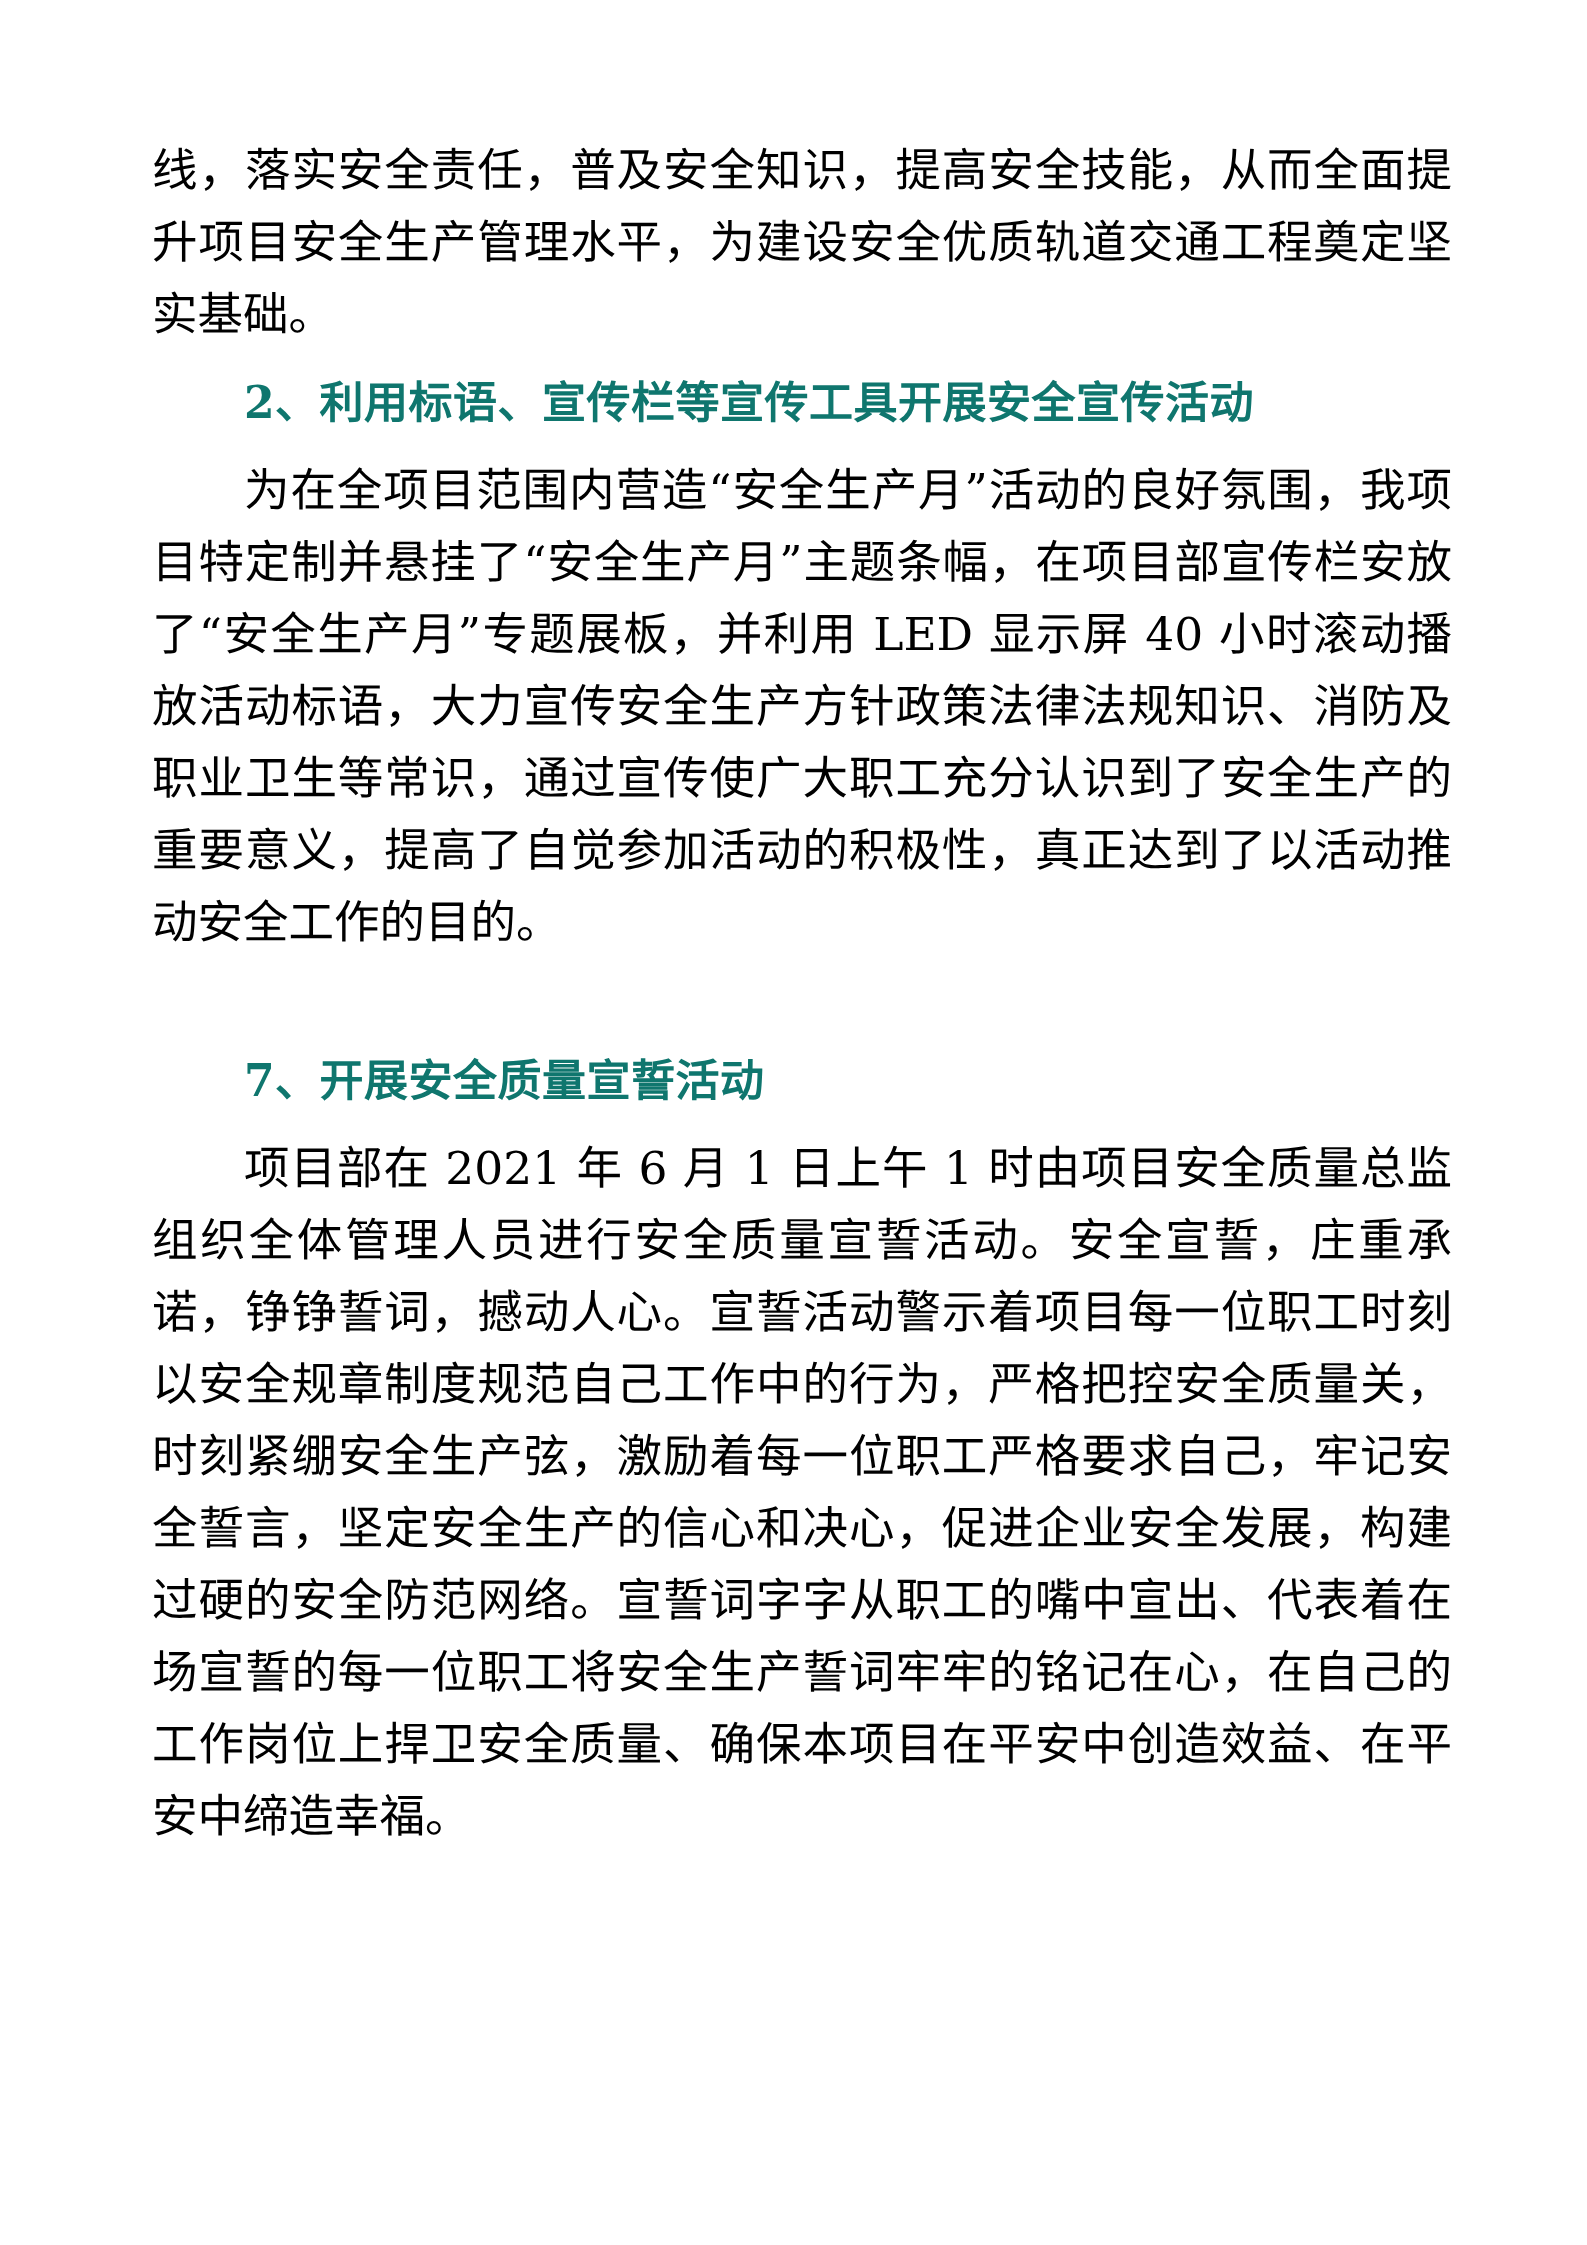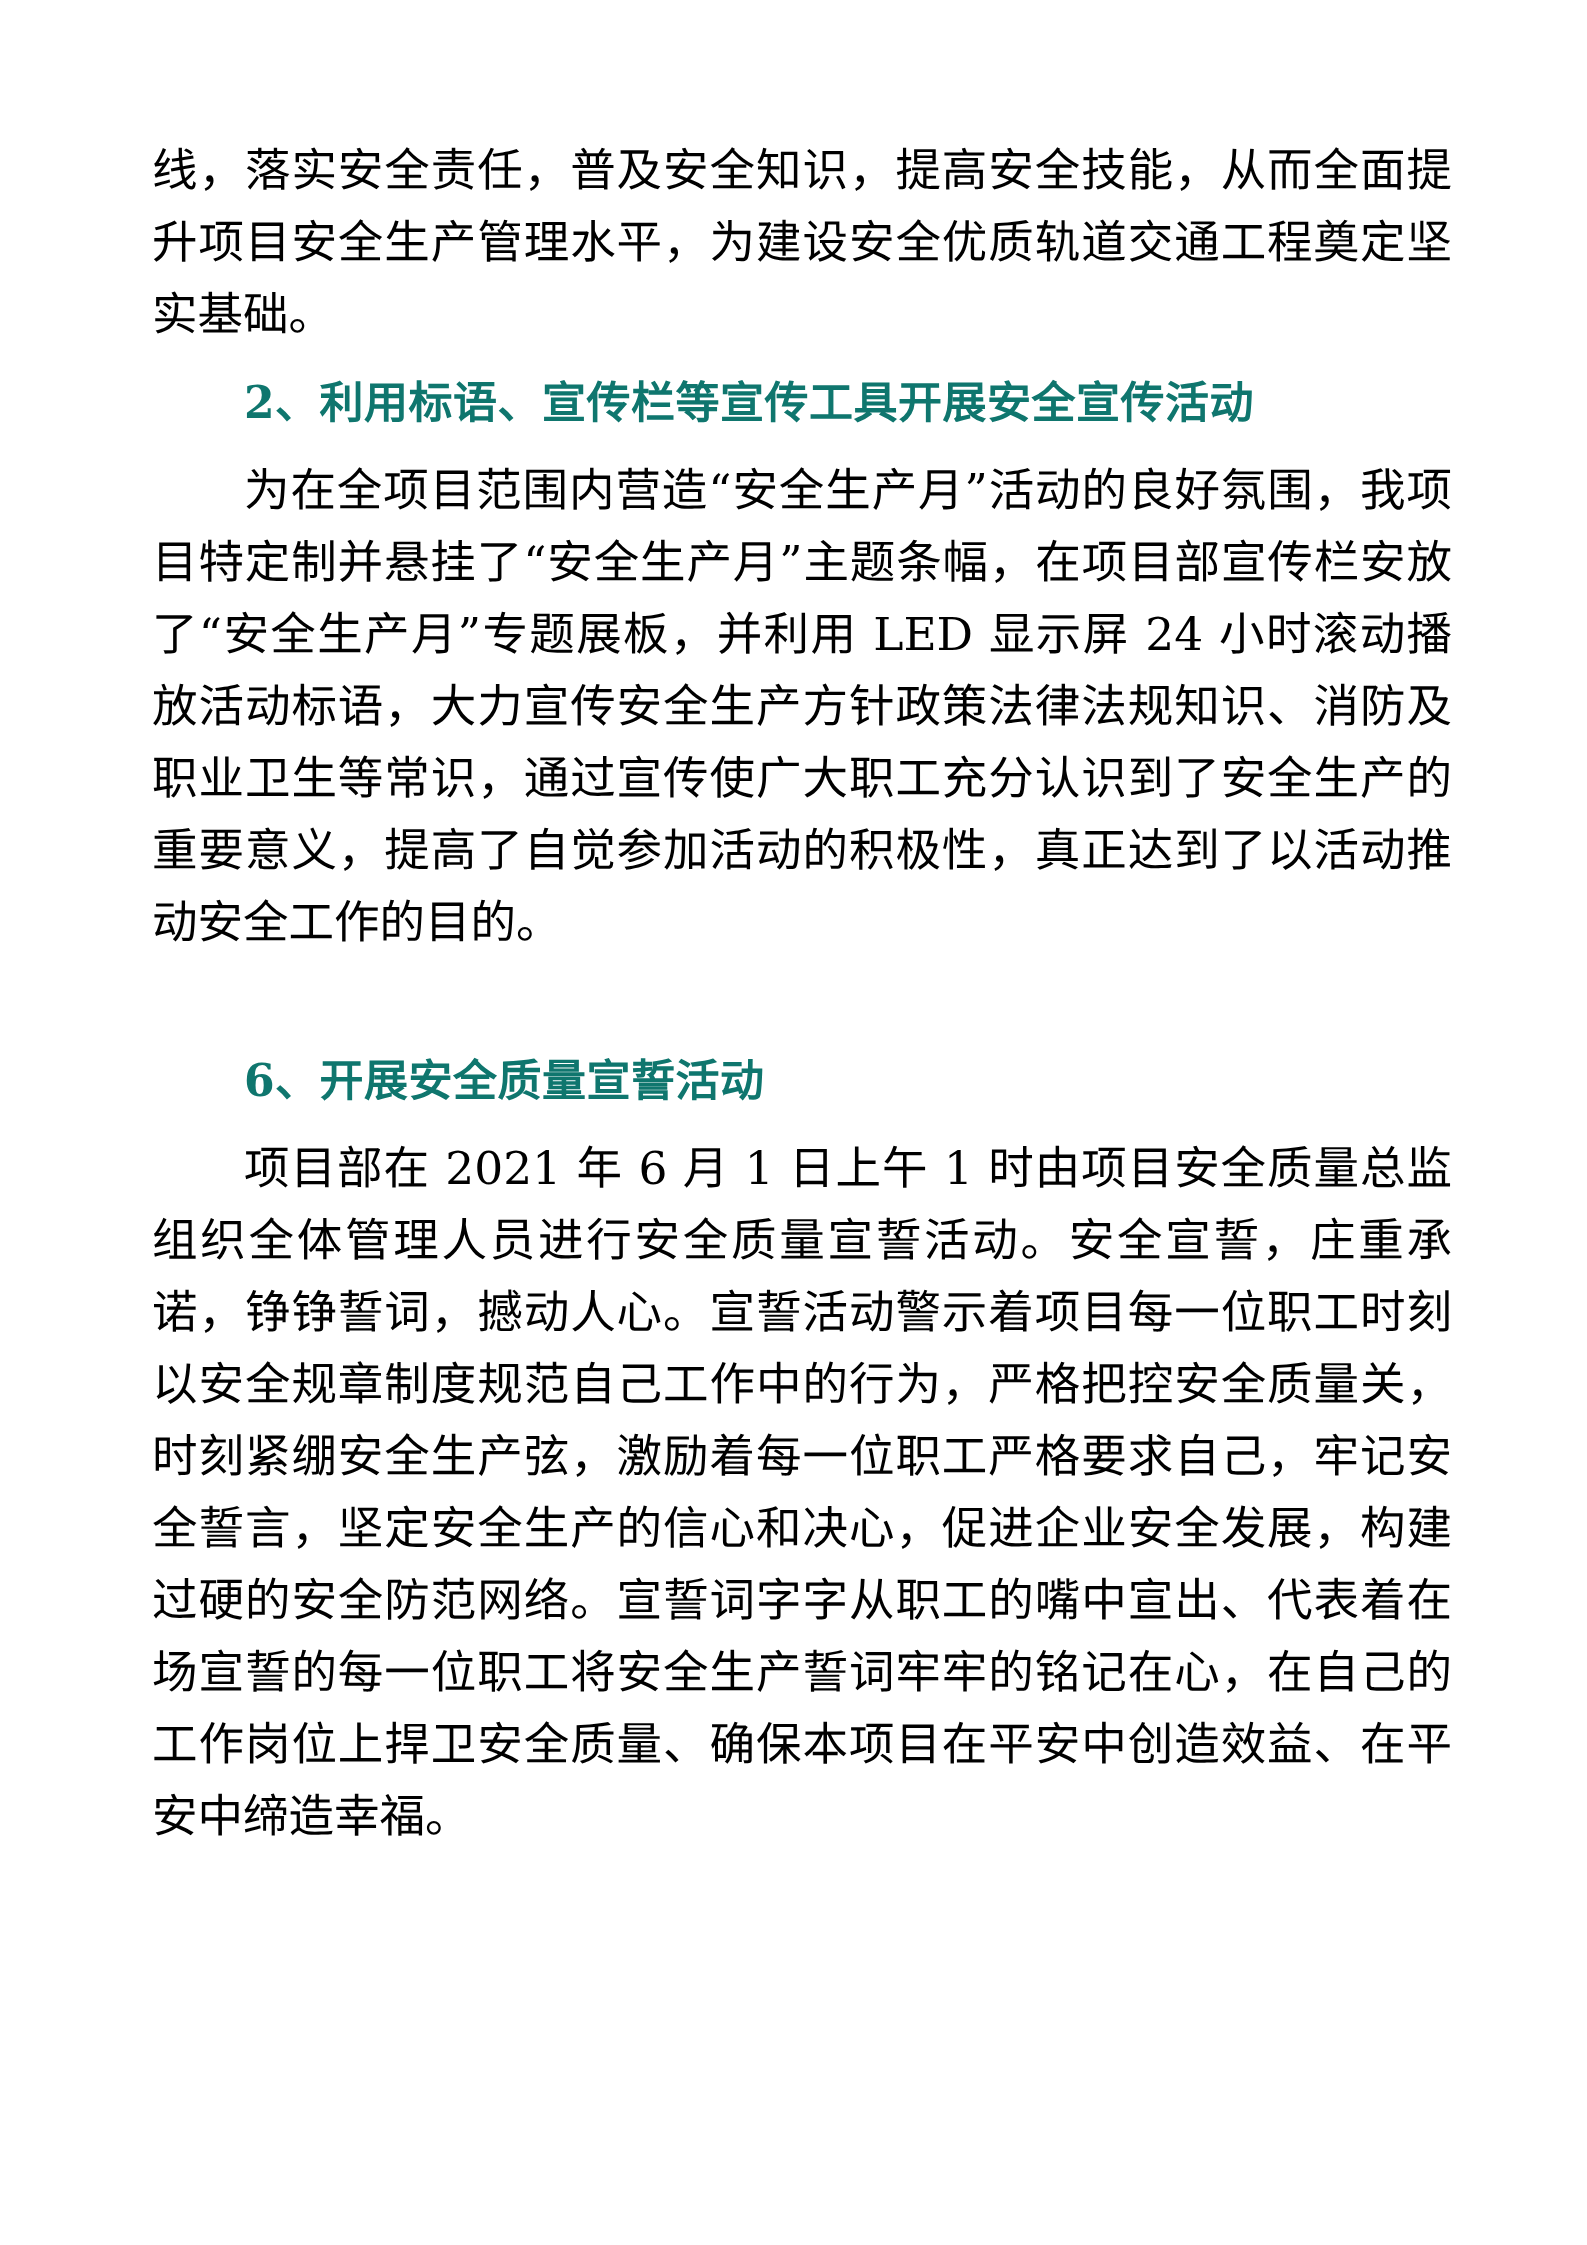--- a/index.html
+++ b/index.html
@@ -58,24 +58,24 @@
   <div class="page-body">
 
     <p class="para">线，落实安全责任，普及安全知识，提高安全技能，从而全面提升项目安全生产管理水平，为建设安全优质轨道交通工程奠定坚实基础。</p>
 
     <div class="gap-small"></div>
 
     <h2 class="heading">2、利用标语、宣传栏等宣传工具开展安全宣传活动</h2>
 
     <div class="gap-small"></div>
 
-    <p class="para indent">为在全项目范围内营造“安全生产月”活动的良好氛围，我项目特定制并悬挂了“安全生产月”主题条幅，在项目部宣传栏安放了“安全生产月”专题展板，并利用 LED 显示屏 24 小时滚动播放活动标语，大力宣传安全生产方针政策法律法规知识、消防及职业卫生等常识，通过宣传使广大职工充分认识到了安全生产的重要意义，提高了自觉参加活动的积极性，真正达到了以活动推动安全工作的目的。</p>
+    <p class="para indent">为在全项目范围内营造“安全生产月”活动的良好氛围，我项目特定制并悬挂了“安全生产月”主题条幅，在项目部宣传栏安放了“安全生产月”专题展板，并利用 LED 显示屏 40 小时滚动播放活动标语，大力宣传安全生产方针政策法律法规知识、消防及职业卫生等常识，通过宣传使广大职工充分认识到了安全生产的重要意义，提高了自觉参加活动的积极性，真正达到了以活动推动安全工作的目的。</p>
 
     <div class="gap-large"></div>
 
-    <h2 class="heading">6、开展安全质量宣誓活动</h2>
+    <h2 class="heading">7、开展安全质量宣誓活动</h2>
 
     <div class="gap-small"></div>
 
     <p class="para indent">项目部在 2021 年 6 月 1 日上午 1 时由项目安全质量总监组织全体管理人员进行安全质量宣誓活动。安全宣誓，庄重承诺，铮铮誓词，撼动人心。宣誓活动警示着项目每一位职工时刻以安全规章制度规范自己工作中的行为，严格把控安全质量关，时刻紧绷安全生产弦，激励着每一位职工严格要求自己，牢记安全誓言，坚定安全生产的信心和决心，促进企业安全发展，构建过硬的安全防范网络。宣誓词字字从职工的嘴中宣出、代表着在场宣誓的每一位职工将安全生产誓词牢牢的铭记在心，在自己的工作岗位上捍卫安全质量、确保本项目在平安中创造效益、在平安中缔造幸福。</p>
 
   </div>
 </div>
 
 </body></html>

